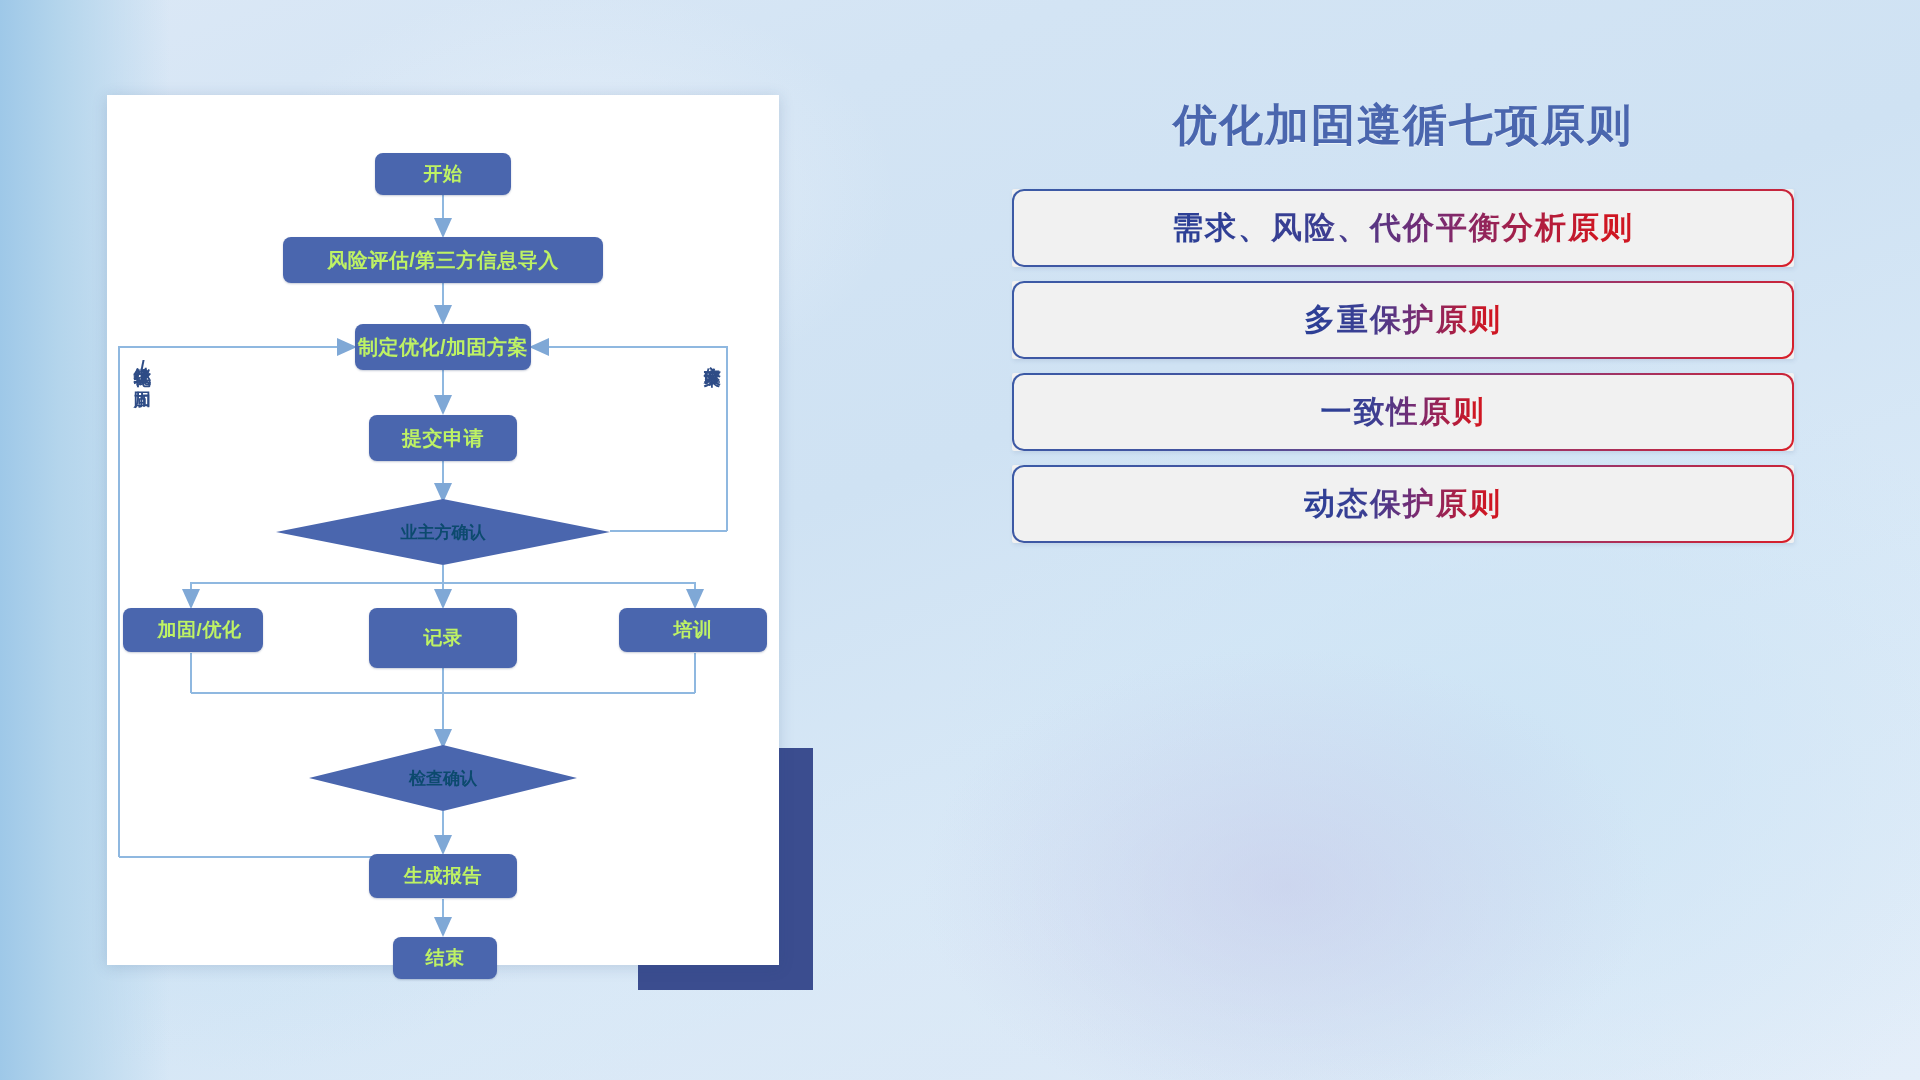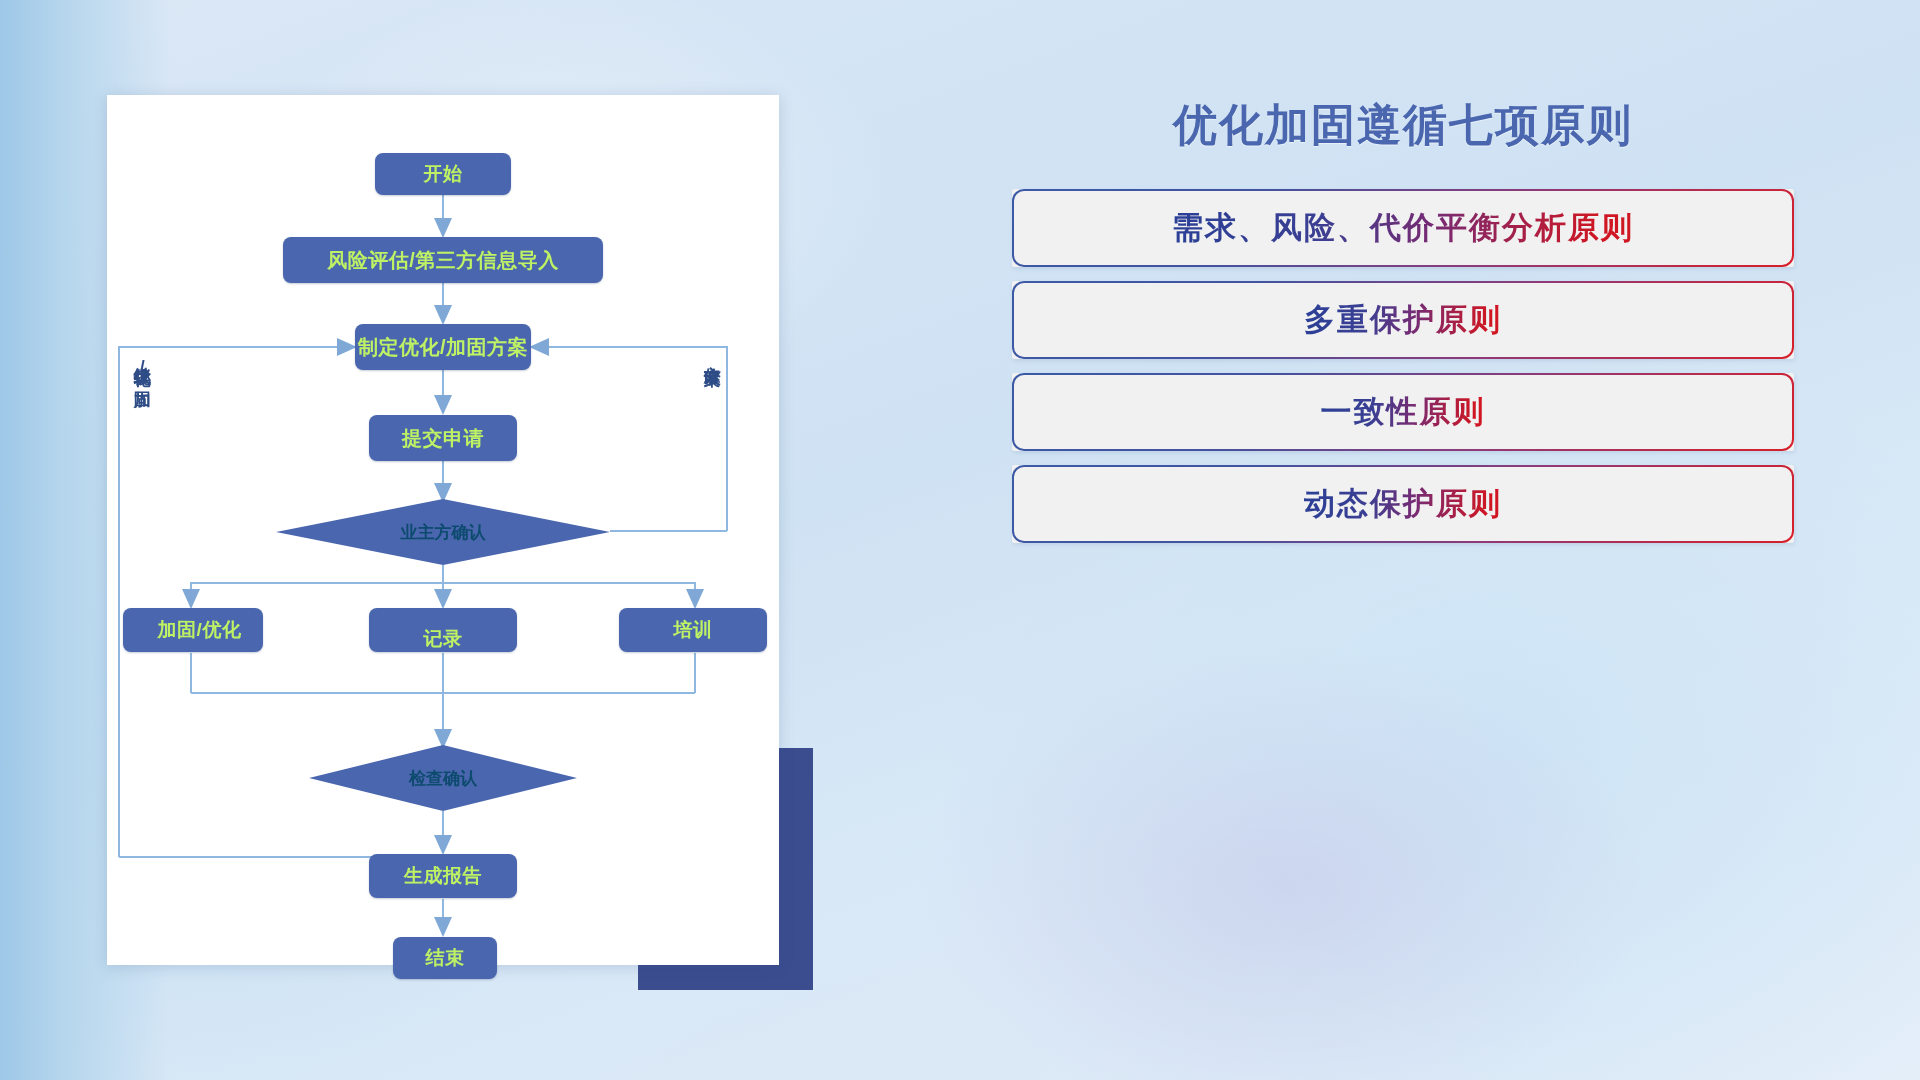--- a/index.html
+++ b/index.html
@@ -203,21 +203,21 @@
 
       <div class="diamond" style="left:169px; top:404px; width:334px; height:66px; font-size:17px;">
         <div class="dshape"></div>
         <span>业主方确认</span>
       </div>
 
       <div class="node" style="left:16px; top:513px; width:140px; height:44px; font-size:19px;padding-left:13px;">
         <span>加固/优化</span>
       </div>
 
-      <div class="node" style="left:262px; top:513px; width:148px; height:44px; font-size:19px;align-items:flex-end;">
+      <div class="node" style="left:262px; top:513px; width:148px; height:60px; font-size:19px;">
         <span>记录</span>
       </div>
 
       <div class="node" style="left:512px; top:513px; width:148px; height:44px; font-size:19px;">
         <span>培训</span>
       </div>
 
       <div class="diamond" style="left:202px; top:650px; width:268px; height:66px; font-size:17px;">
         <div class="dshape"></div>
         <span>检查确认</span>

